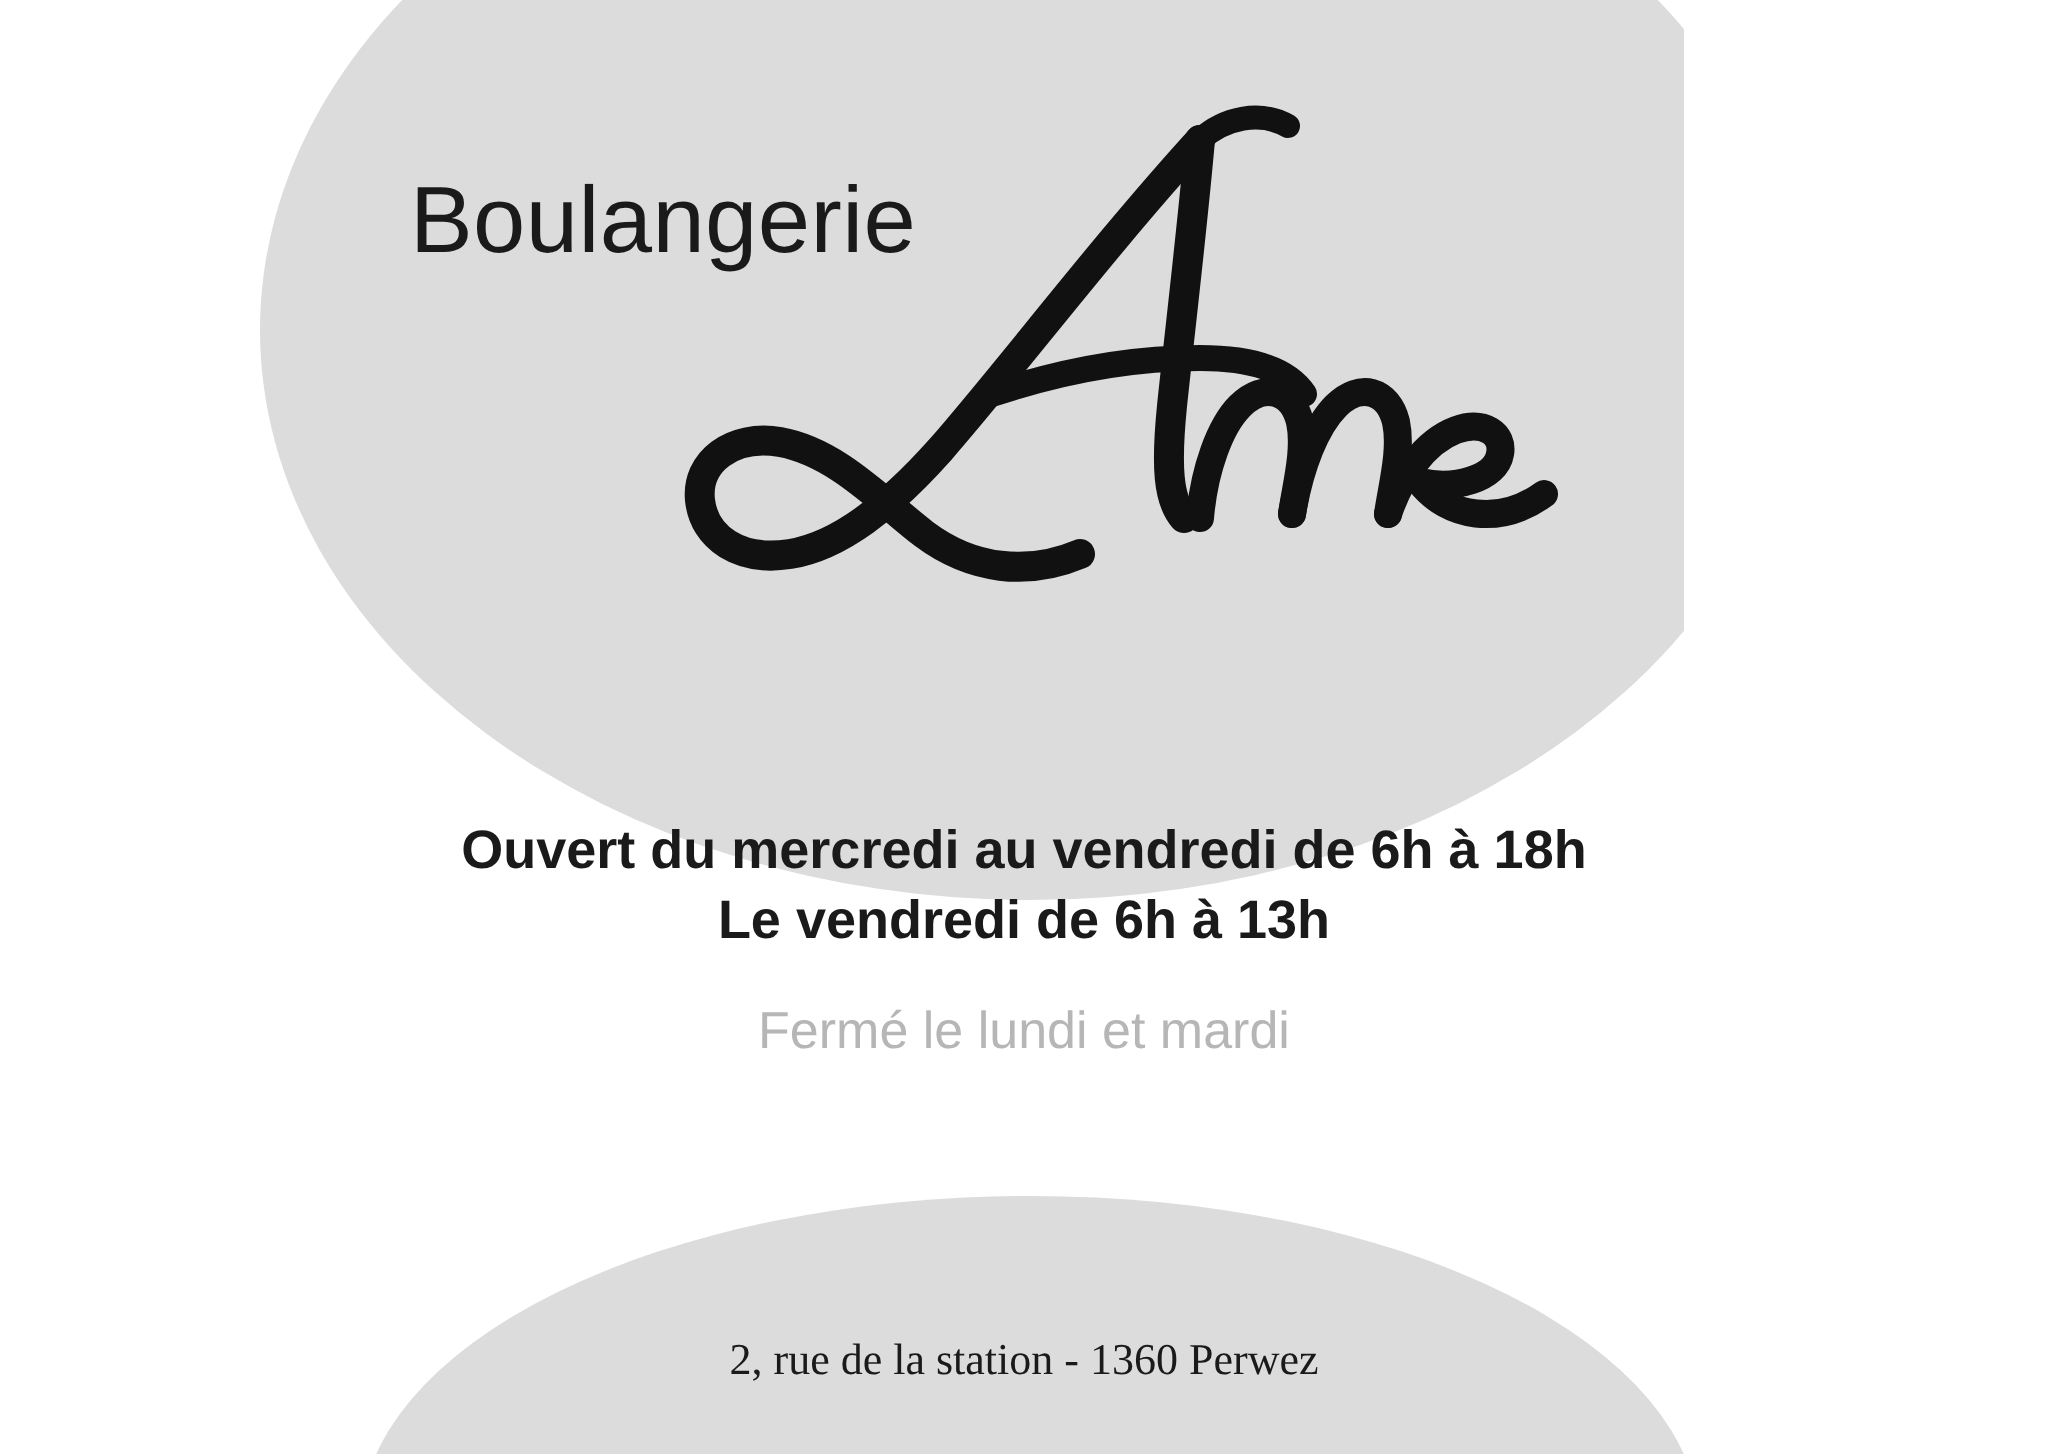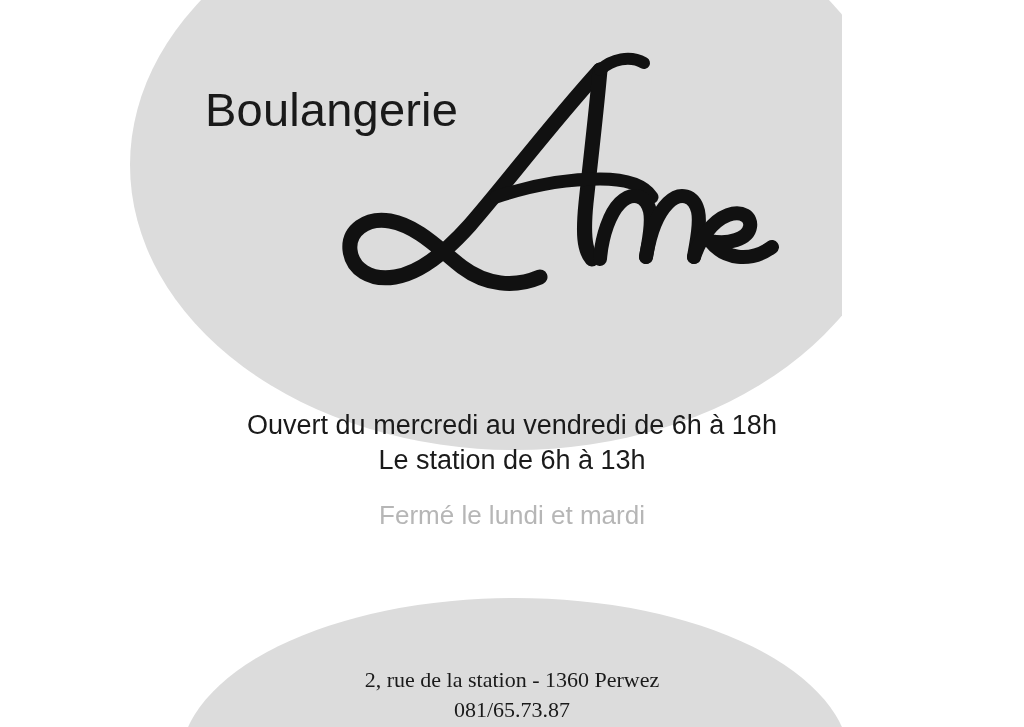--- a/index.html
+++ b/index.html
@@ -76,20 +76,21 @@
     left: 0;
     top: 408px;
     width: 1024px;
     text-align: center;
     color: #1a1a1a;
     font-size: 27px;
     line-height: 35px;
   }
   .hours div {
     white-space: nowrap;
+    font-weight: bold;
   }
 
   .closed {
     position: absolute;
     left: 0;
     top: 500px;
     width: 1024px;
     text-align: center;
     color: #b6b6b6;
     font-size: 26px;
@@ -134,23 +135,22 @@
           <path d="M394 212 C400 194 412 176 428 170 C442 165 452 172 450 182 C448 194 428 200 410 196 C424 214 450 218 472 202" stroke-width="14"></path>
 
           <path d="M300 25 C312 14 330 10 344 18" stroke-width="12"></path>
         </g>
       </svg>
     </div>
   </div>
 
   <div class="hours">
     <div>Ouvert du mercredi au vendredi de 6h à 18h</div>
-    <div>Le station de 6h à 13h</div>
+    <div>Le vendredi de 6h à 13h</div>
   </div>
 
   <div class="closed">Fermé le lundi et mardi</div>
 
   <div class="address">
     <div>2, rue de la station - 1360 Perwez</div>
-    <div>081/65.73.87</div>
   </div>
 
 </div>
 
 </body></html>

